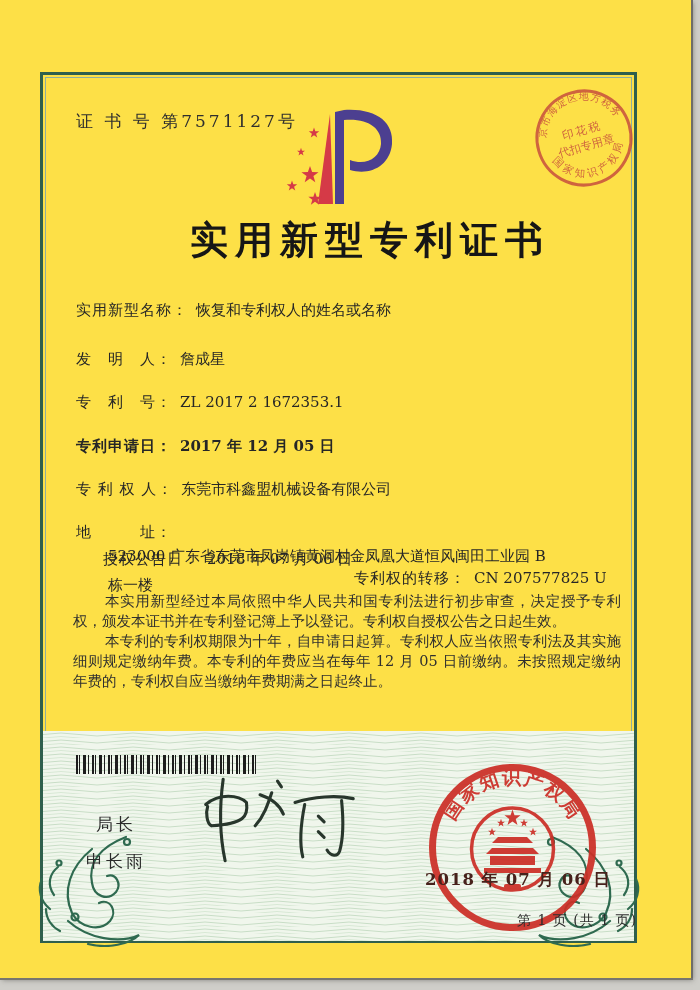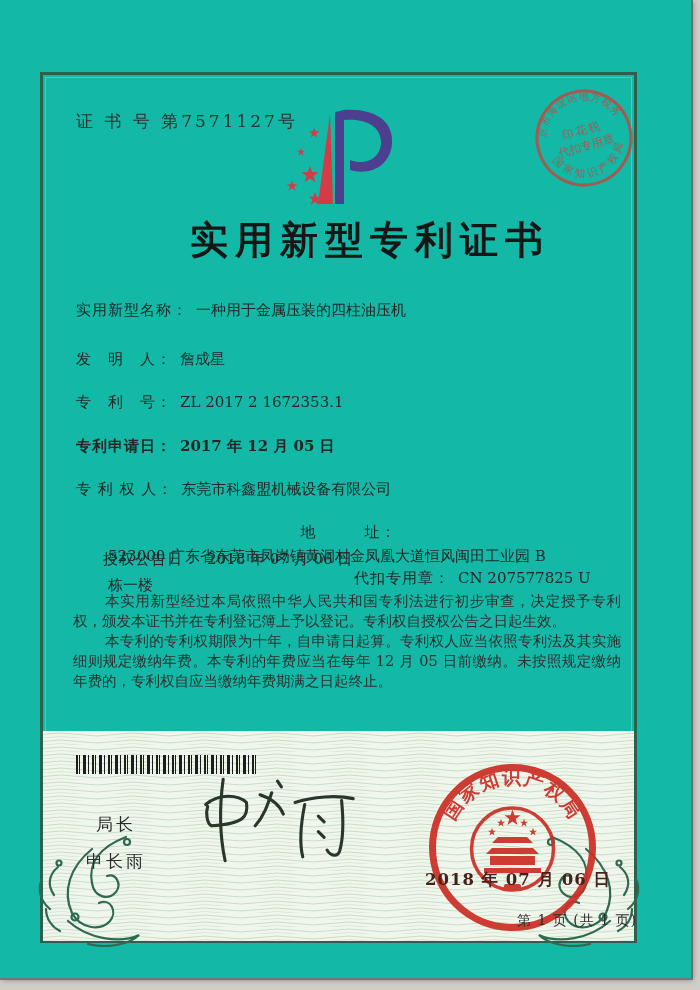--- a/index.html
+++ b/index.html
@@ -3,21 +3,21 @@
 <meta charset="utf-8">
 <style>
   html,body{margin:0;padding:0;}
   body{
     width:700px;height:990px;position:relative;overflow:hidden;
     background:#cfcec9;
     font-family:"DejaVu Serif","Liberation Serif",serif;
   }
   .paper{
     position:absolute;left:0;top:0;width:691px;height:978px;
-    background:#14b8a6;
+    background:#fde047;
     box-shadow:2px 2px 5px rgba(60,60,55,.5);
   }
   
   .frame{
     position:absolute;left:40px;top:72px;width:597px;height:871px;
     border:3px solid #2f5f4d;box-sizing:border-box;
   }
   .frame-inner{
     position:absolute;left:2px;top:2px;right:2px;bottom:2px;
     border:1px solid #8fae9b;
@@ -41,21 +41,21 @@
   .field-row .fvalue{margin-left:8px;}
   .row-name{top:301px;}
   .row-inventor{top:350px;}
   .row-patentno{top:393px;}
   .row-filing{top:437px;font-weight:bold;}
   .row-patentee{top:480px;}
   .row-address{top:523px;white-space:normal;width:545px;display:flex;flex-direction:column;}
   .row-address .fvalue{width:450px;line-height:29px;display:inline-block;margin-left:32px;}
   .row-grantdate{top:550px;margin-left:27px;}
   .row-grantno{top:569px;left:354px;}
-  .flabel{letter-spacing:1px;text-align:center;}
+  .flabel{letter-spacing:1px;}
   
   .body-text{
     position:absolute;left:73px;top:591px;width:548px;
     font-size:14.5px;line-height:20px;color:#2f2f2f;
   }
   .body-text p{margin:0;text-indent:2.2em;text-align:justify;}
   
   .band{position:absolute;left:43px;top:731px;width:591px;height:210px;}
   .barcode{
     position:absolute;left:76px;top:755px;width:182px;height:19px;
@@ -167,21 +167,21 @@
         <textPath href="#taxbot" startOffset="50%" text-anchor="middle">国家知识产权局</textPath>
       </text>
       <text x="64" y="60" text-anchor="middle" font-size="11.5" letter-spacing="2">印花税</text>
       <text x="64" y="76" text-anchor="middle" font-size="11.5">代扣专用章</text>
     </g>
   </svg>
 
   <div class="title">实用新型专利证书</div>
 
   <div class="field-row row-name">
-    <span class="flabel">实用新型名称：</span><span class="fvalue">一种用于金属压装的四柱油压机</span>
+    <span class="flabel">实用新型名称：</span><span class="fvalue">恢复和专利权人的姓名或名称</span>
   </div>
   <div class="field-row row-inventor">
     <span class="flabel">发　明　人：</span><span class="fvalue">詹成星</span>
   </div>
   <div class="field-row row-patentno">
     <span class="flabel">专　利　号：</span><span class="fvalue">ZL 2017 2 1672353.1</span>
   </div>
   <div class="field-row row-filing">
     <span class="flabel">专利申请日：</span><span class="fvalue">2017 年 12 月 05 日</span>
   </div>
@@ -189,21 +189,21 @@
     <span class="flabel">专 利 权 人：</span><span class="fvalue">东莞市科鑫盟机械设备有限公司</span>
   </div>
   <div class="field-row row-address">
     <span class="flabel">地　　　址：</span>
       <span class="fvalue">523000 广东省东莞市凤岗镇黄洞村金凤凰大道恒风闽田工业园 B 栋一楼</span>
   </div>
   <div class="field-row row-grantdate">
     <span class="flabel">授权公告日：</span><span class="fvalue">2018 年 07 月 06 日</span>
   </div>
   <div class="field-row row-grantno">
-    <span class="flabel">代扣专用章：</span><span class="fvalue">CN 207577825 U</span>
+    <span class="flabel">专利权的转移：</span><span class="fvalue">CN 207577825 U</span>
   </div>
 
   <div class="body-text">
     <p>本实用新型经过本局依照中华人民共和国专利法进行初步审查，决定授予专利权，颁发本证书并在专利登记簿上予以登记。专利权自授权公告之日起生效。</p>
     <p>本专利的专利权期限为十年，自申请日起算。专利权人应当依照专利法及其实施细则规定缴纳年费。本专利的年费应当在每年 12 月 05 日前缴纳。未按照规定缴纳年费的，专利权自应当缴纳年费期满之日起终止。</p>
   </div>
 
   <div class="barcode"></div>
 
   <div class="officer">

